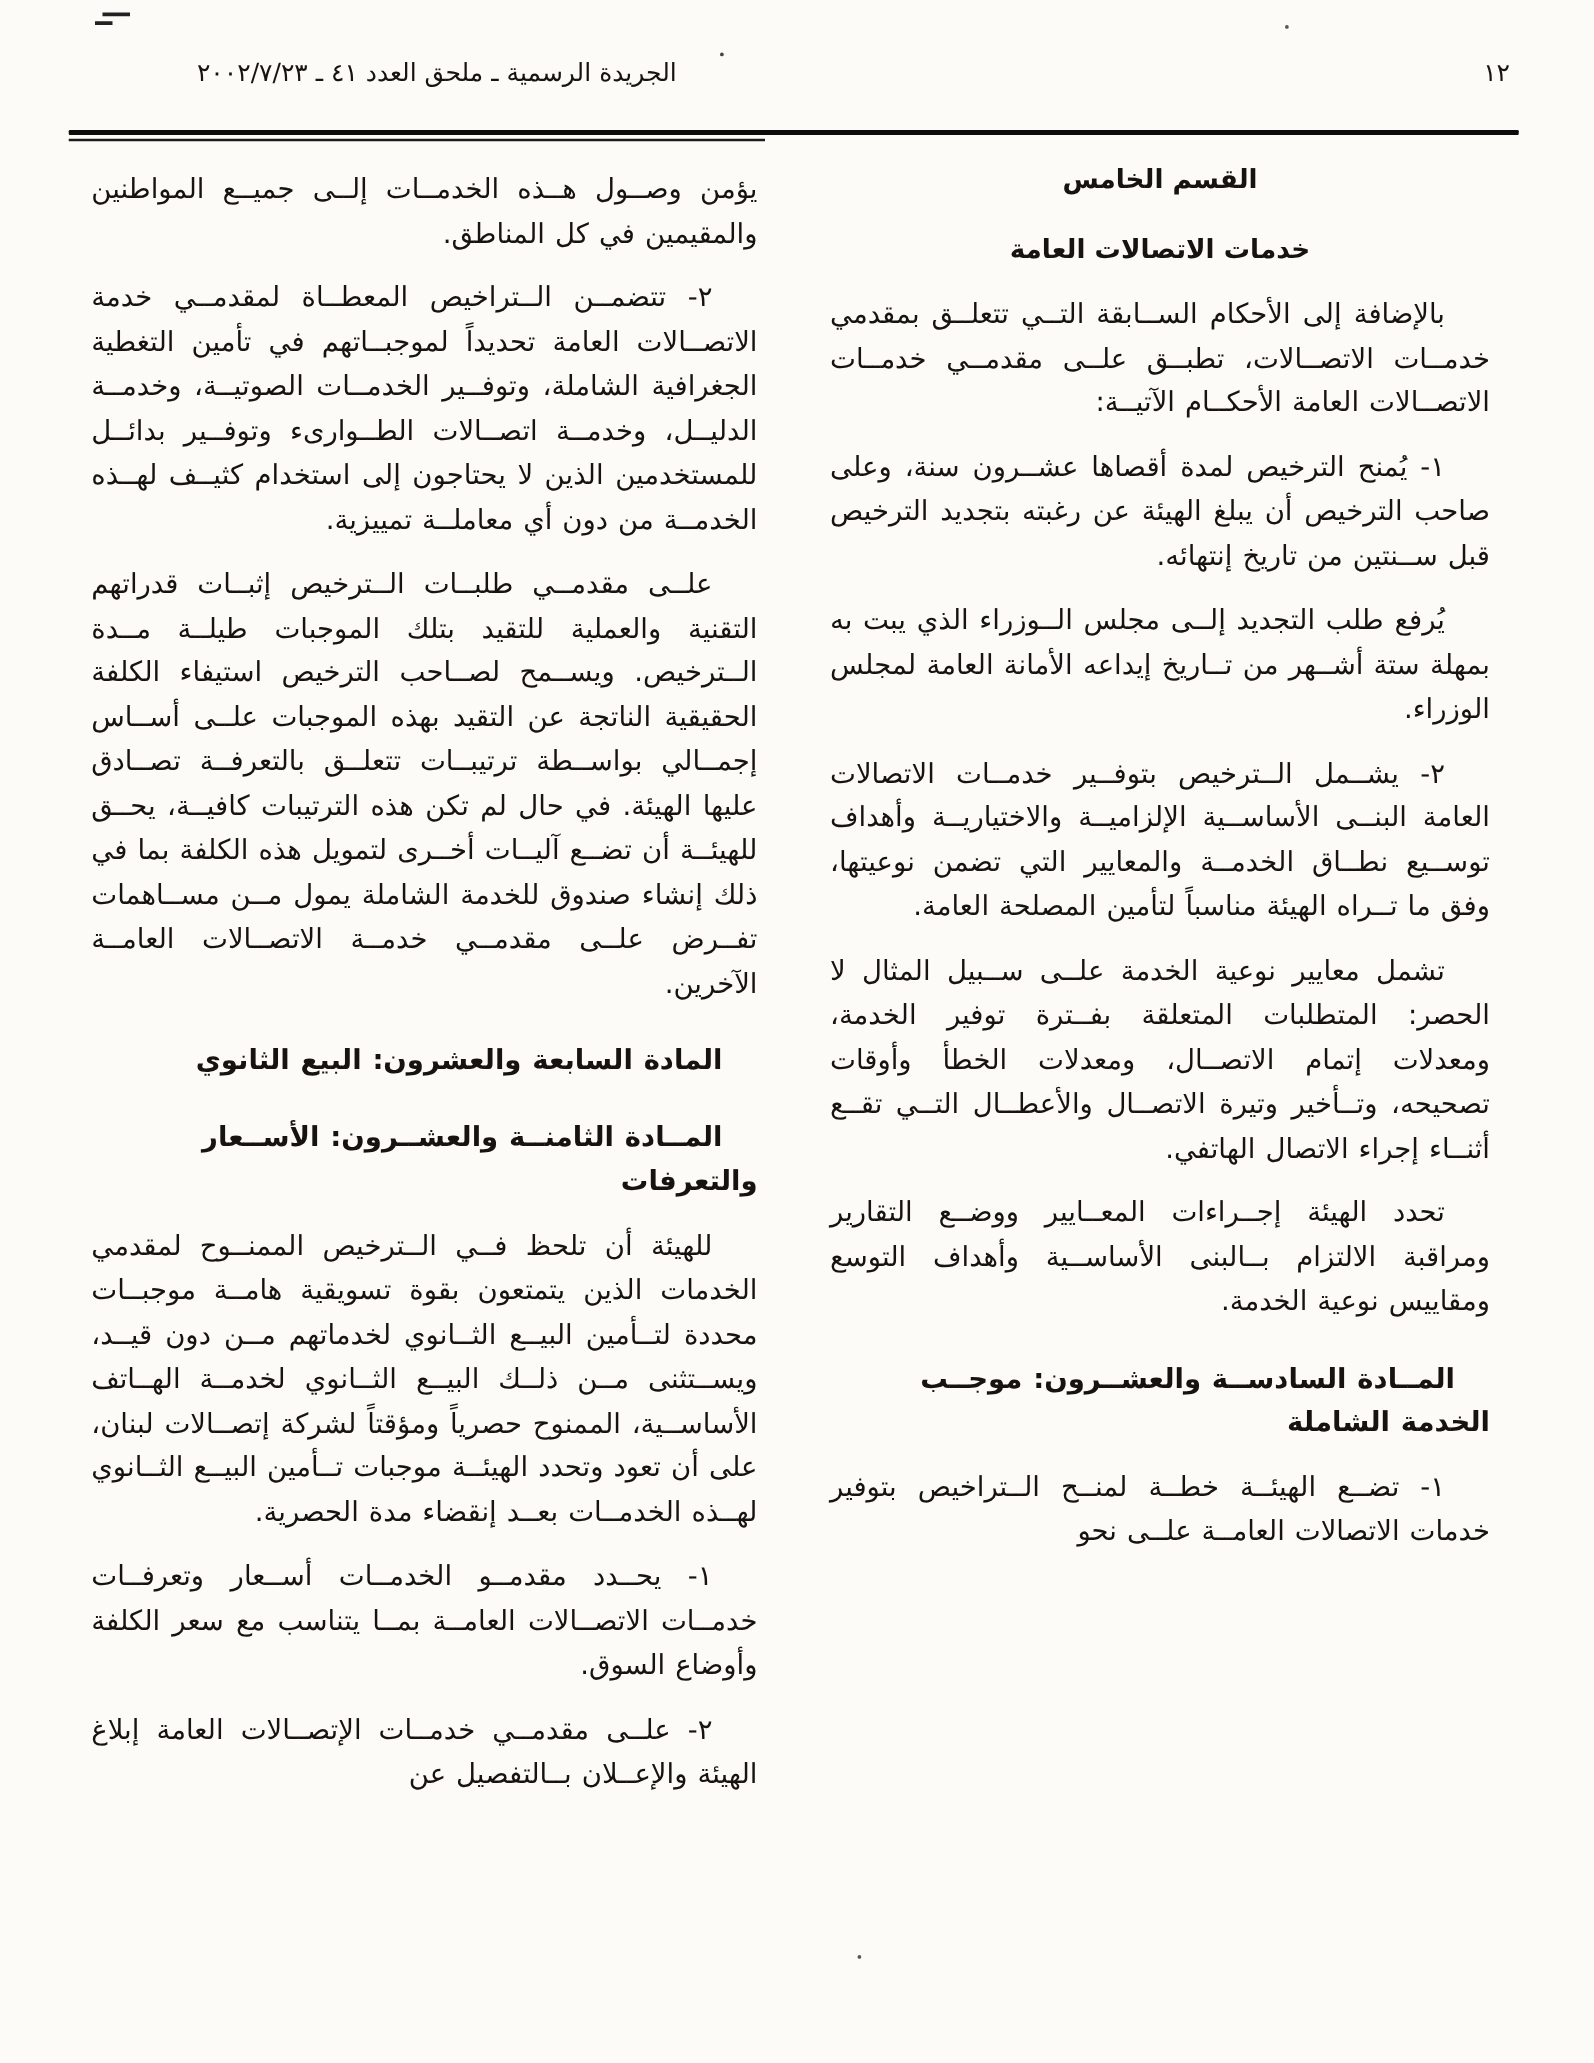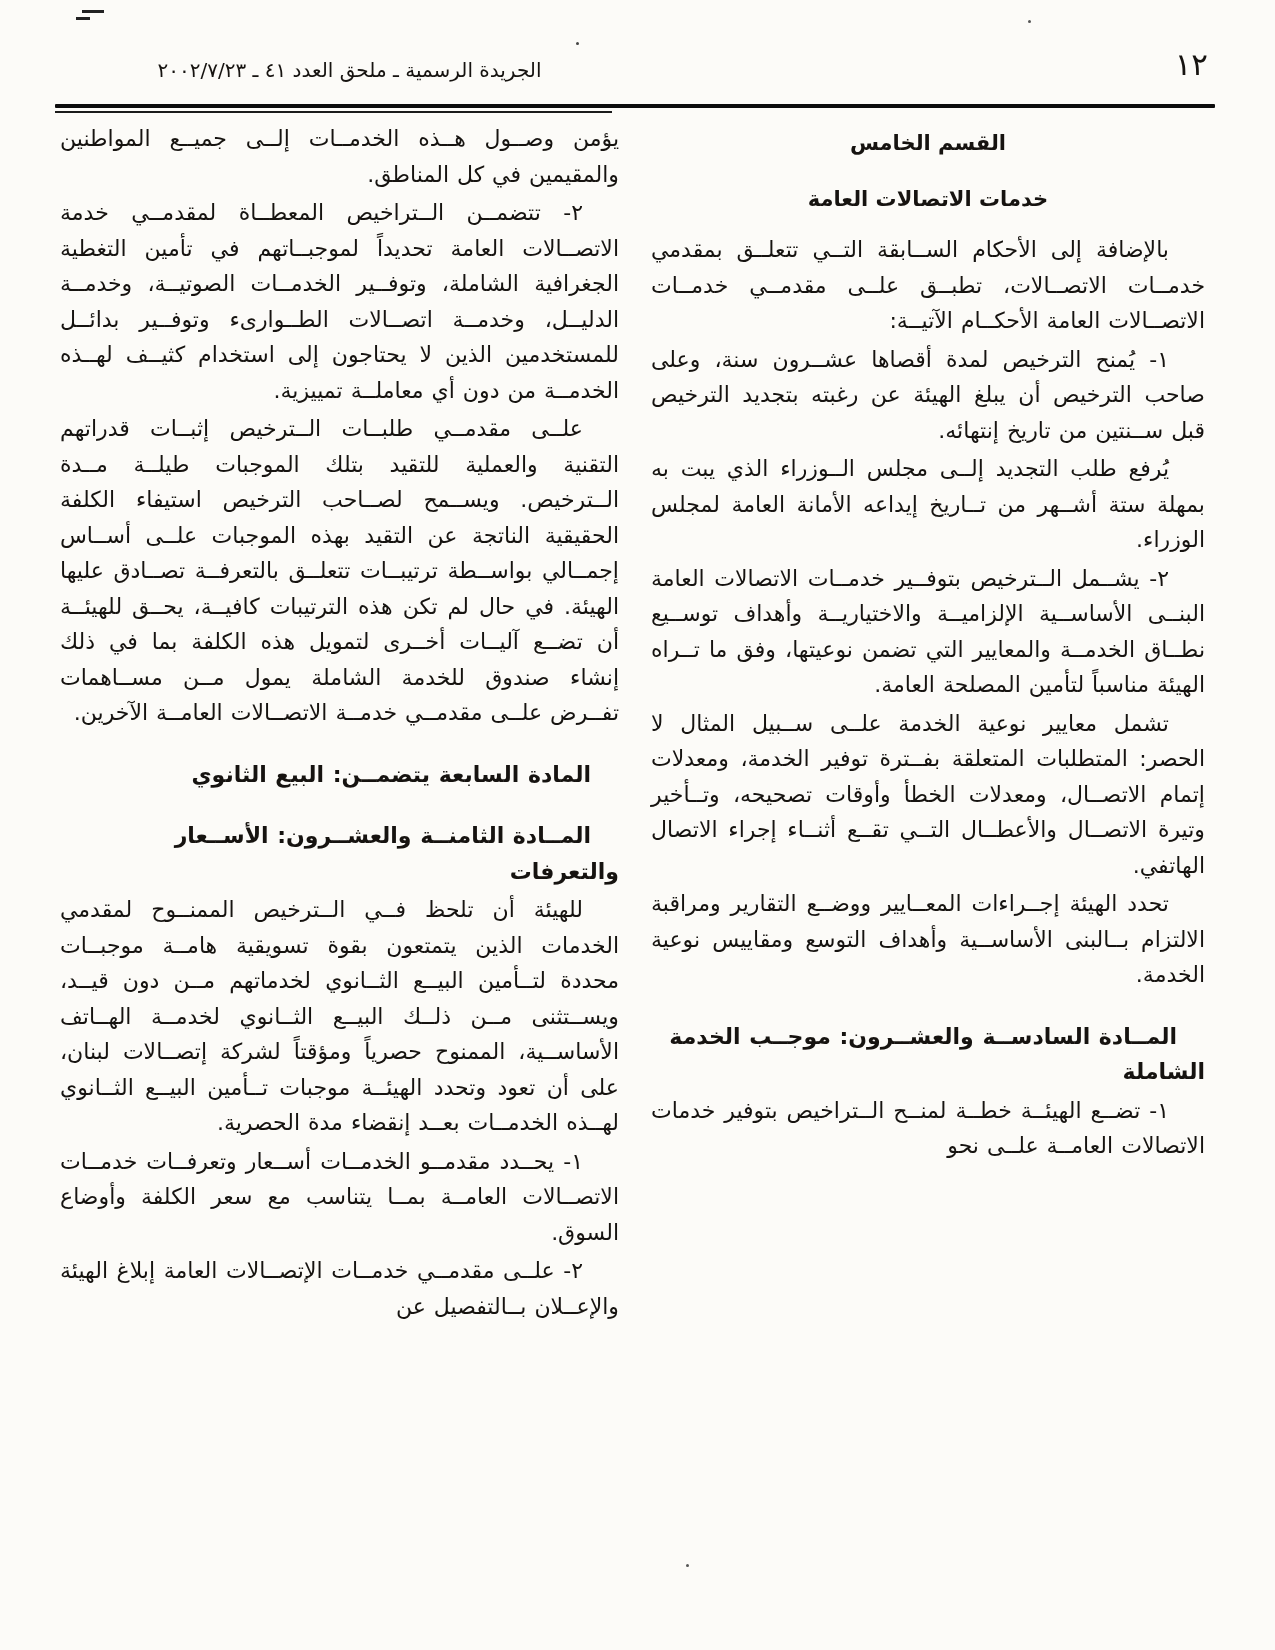--- a/index.html
+++ b/index.html
@@ -10,21 +10,21 @@
     background:#fcfbf8;
     color:#161310;
     font-family:"DejaVu Sans",sans-serif;
     overflow:hidden;
   }
   
   .page-header{
     position:absolute;top:46px;right:67px;left:57px;
     display:flex;justify-content:space-between;align-items:flex-end;
   }
-  .page-number{font-size:31px;letter-spacing:4px;}
+  .page-number{font-size:20px;letter-spacing:4px;}
   .header-title{width:585px;text-align:center;font-size:20px;white-space:nowrap;}
   .header-rule{
     position:absolute;top:104px;left:55px;right:60px;height:4px;
     background:#0c0c0c;border-radius:1px;
   }
   .header-rule::after{
     content:"";position:absolute;top:7px;left:0;width:48%;height:2px;background:#1b1b1b;
   }
   .corner-mark{position:absolute;left:82px;top:10px;width:22px;height:3px;background:#222;}
   .corner-mark::after{content:"";position:absolute;top:7px;left:-6px;width:14px;height:3px;background:#222;}
@@ -36,21 +36,21 @@
     display:flex;gap:26px;align-items:flex-start;
   }
   .col{width:565px;}
   .col.right{width:560px;}
   .h-center{
     font-size:21px;font-weight:bold;text-align:center;
     margin:6px 0 18px;line-height:38px;
   }
   .h-center.sub{margin:0 0 14px;text-align:center;}
   .para{
-    margin:3px;font-size:22px;line-height:35.5px;
+    margin:16px;font-size:22px;line-height:35.5px;
     text-align:justify;text-indent:36px;
     word-spacing:1px;
   }
   .para.cont{text-indent:0;}
   .para.title{
     font-weight:bold;text-align:right;text-indent:28px;
     margin-top:26px;margin-bottom:3px;
   }
   .para.title.first{margin-top:4px;}
 </style>
@@ -82,21 +82,21 @@
       <p class="para">تشمل معايير نوعية الخدمة علــى ســبيل المثال لا الحصر: المتطلبات المتعلقة بفــترة توفير الخدمة، ومعدلات إتمام الاتصــال، ومعدلات الخطأ وأوقات تصحيحه، وتــأخير وتيرة الاتصــال والأعطــال التــي تقــع أثنــاء إجراء الاتصال الهاتفي.</p>
       <p class="para">تحدد الهيئة إجــراءات المعــايير ووضــع التقارير ومراقبة الالتزام بــالبنى الأساســية وأهداف التوسع ومقاييس نوعية الخدمة.</p>
       <p class="para title">المــادة السادســة والعشــرون: موجــب الخدمة الشاملة</p>
       <p class="para">١- تضــع الهيئــة خطــة لمنــح الــتراخيص بتوفير خدمات الاتصالات العامــة علــى نحو</p>
     </section>
 
     <section class="col left">
       <p class="para cont">يؤمن وصــول هــذه الخدمــات إلــى جميــع المواطنين والمقيمين في كل المناطق.</p>
       <p class="para">٢- تتضمــن الــتراخيص المعطــاة لمقدمــي خدمة الاتصــالات العامة تحديداً لموجبــاتهم في تأمين التغطية الجغرافية الشاملة، وتوفــير الخدمــات الصوتيــة، وخدمــة الدليــل، وخدمــة اتصــالات الطــوارىء وتوفــير بدائــل للمستخدمين الذين لا يحتاجون إلى استخدام كثيــف لهــذه الخدمــة من دون أي معاملــة تمييزية.</p>
       <p class="para">علــى مقدمــي طلبــات الــترخيص إثبــات قدراتهم التقنية والعملية للتقيد بتلك الموجبات طيلــة مــدة الــترخيص. ويســمح لصــاحب الترخيص استيفاء الكلفة الحقيقية الناتجة عن التقيد بهذه الموجبات علــى أســاس إجمــالي بواســطة ترتيبــات تتعلــق بالتعرفــة تصــادق عليها الهيئة. في حال لم تكن هذه الترتيبات كافيــة، يحــق للهيئــة أن تضــع آليــات أخــرى لتمويل هذه الكلفة بما في ذلك إنشاء صندوق للخدمة الشاملة يمول مــن مســاهمات تفــرض علــى مقدمــي خدمــة الاتصــالات العامــة الآخرين.</p>
-      <p class="para title">المادة السابعة يتضمــن: البيع الثانوي</p>
+      <p class="para title">المادة السابعة والعشرون: البيع الثانوي</p>
       <p class="para title">المــادة الثامنــة والعشــرون: الأســعار والتعرفات</p>
       <p class="para">للهيئة أن تلحظ فــي الــترخيص الممنــوح لمقدمي الخدمات الذين يتمتعون بقوة تسويقية هامــة موجبــات محددة لتــأمين البيــع الثــانوي لخدماتهم مــن دون قيــد، ويســتثنى مــن ذلــك البيــع الثــانوي لخدمــة الهــاتف الأساســية، الممنوح حصرياً ومؤقتاً لشركة إتصــالات لبنان، على أن تعود وتحدد الهيئــة موجبات تــأمين البيــع الثــانوي لهــذه الخدمــات بعــد إنقضاء مدة الحصرية.</p>
       <p class="para">١- يحــدد مقدمــو الخدمــات أســعار وتعرفــات خدمــات الاتصــالات العامــة بمــا يتناسب مع سعر الكلفة وأوضاع السوق.</p>
       <p class="para">٢- علــى مقدمــي خدمــات الإتصــالات العامة إبلاغ الهيئة والإعــلان بــالتفصيل عن</p>
     </section>
 
   </main>
 </div>
 
 </body></html>

